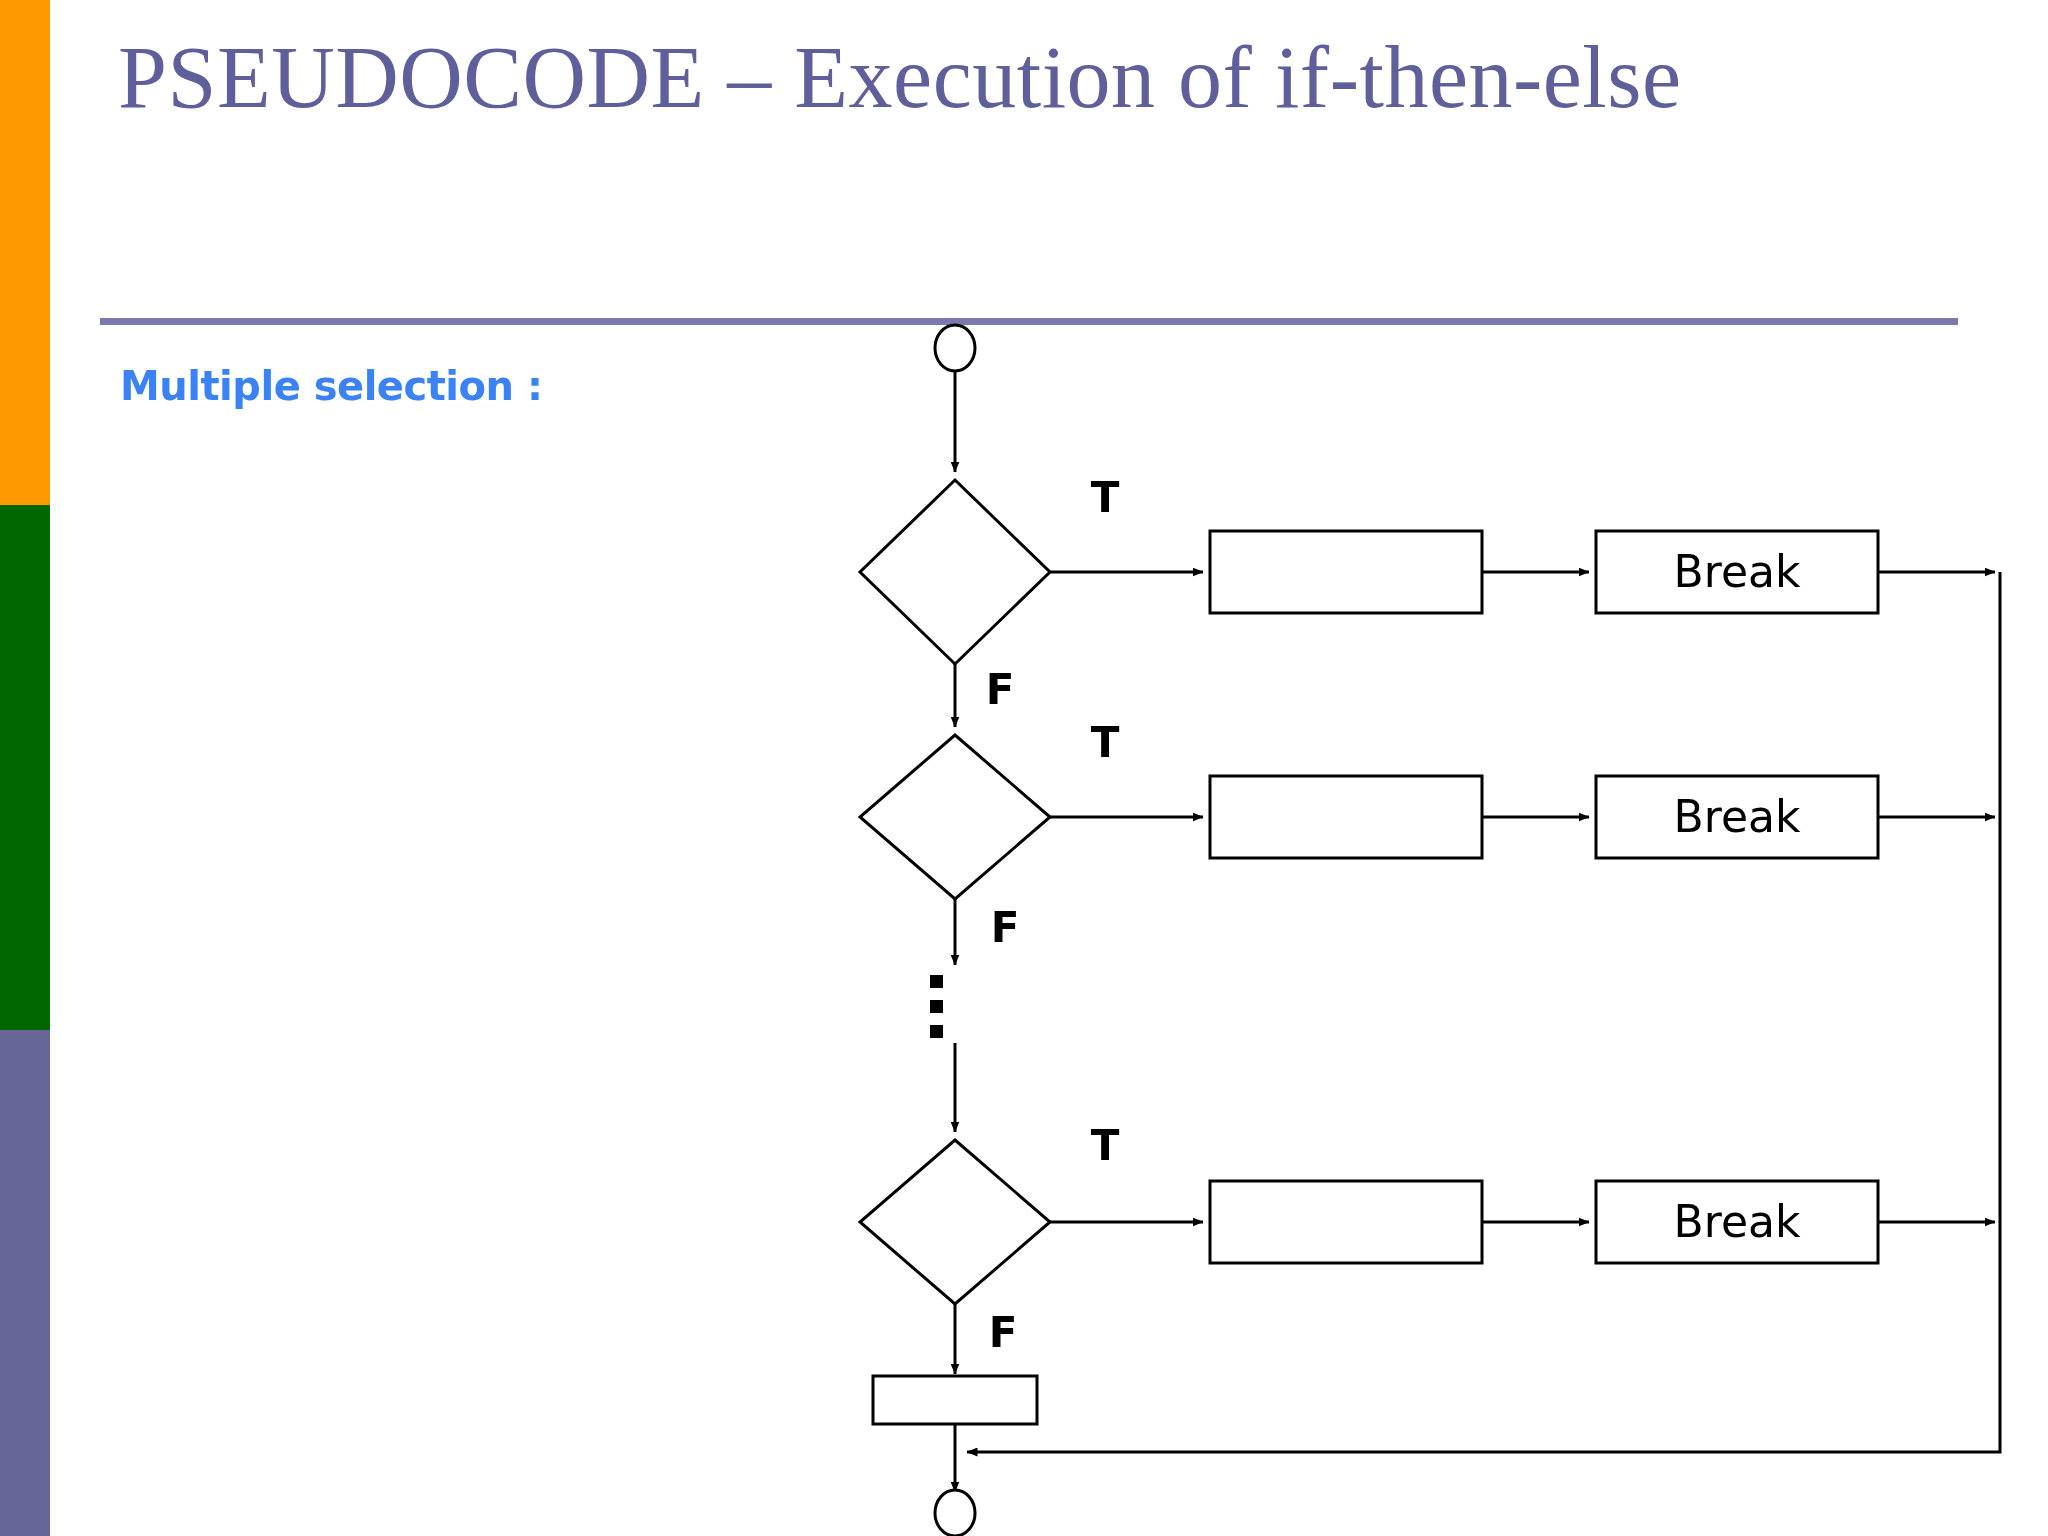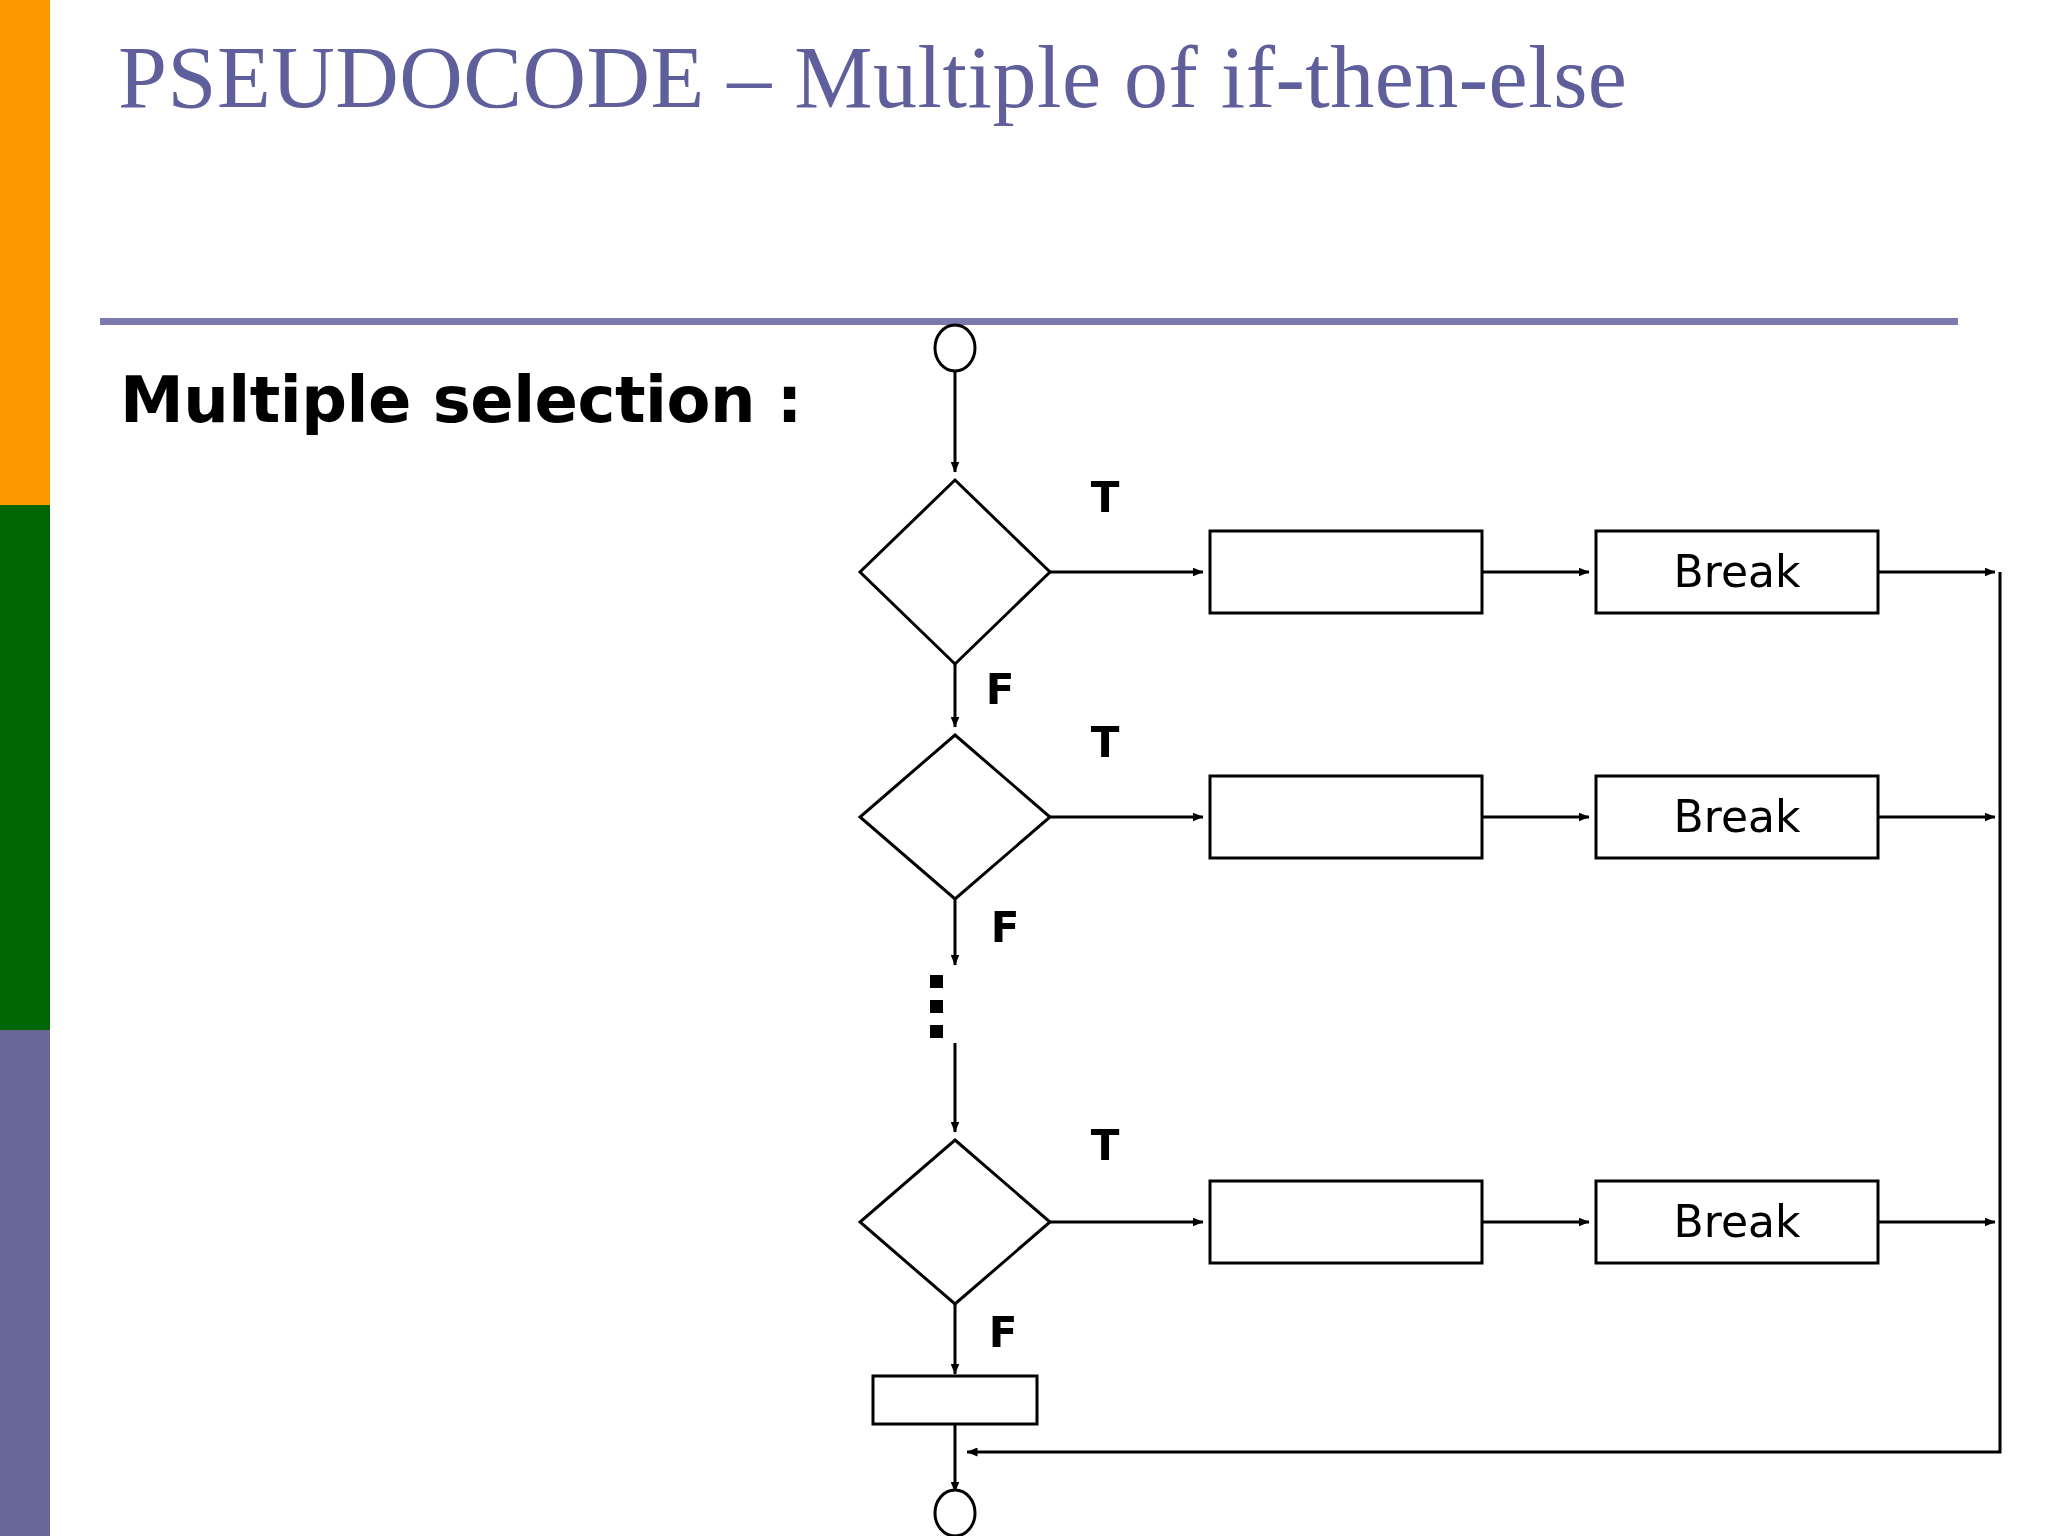--- a/index.html
+++ b/index.html
@@ -52,23 +52,23 @@
     height: 7px;
     background: #7A7AAE;
   }
 
   
   #multiple-selection-heading {
     position: absolute;
     left: 120px;
     top: 363px;
     font-family: "DejaVu Sans", sans-serif;
-    font-size: 64px;
+    font-size: 40px;
     font-weight: bold;
-    color: #000000;
+    color: #3b82f6;
     letter-spacing: -0.5px;
     white-space: nowrap;
   }
 
   
   #flowchart {
     position: absolute;
     left: 0;
     top: 0;
     width: 2048px;
@@ -96,21 +96,21 @@
 </head>
 <body>
 
 <div id="sidebar-rail">
   <div class="rail-band" id="rail-band-orange"></div>
   <div class="rail-band" id="rail-band-green"></div>
   <div class="rail-band" id="rail-band-purple"></div>
 </div>
 
 <div id="title-block">
-  <h1 id="slide-title">PSEUDOCODE – Multiple of if-then-else</h1>
+  <h1 id="slide-title">PSEUDOCODE – Execution of if-then-else</h1>
 </div>
 <div id="title-underline"></div>
 
 <div id="multiple-selection-heading">Multiple selection :</div>
 
 <svg id="flowchart" viewBox="0 0 2048 1536">
   <defs>
     <marker id="arrow" markerWidth="11" markerHeight="9" refX="10.5" refY="4.5" orient="auto" markerUnits="userSpaceOnUse">
       <path d="M0,0 L11,4.5 L0,9 z" fill="#000000"></path>
     </marker>

